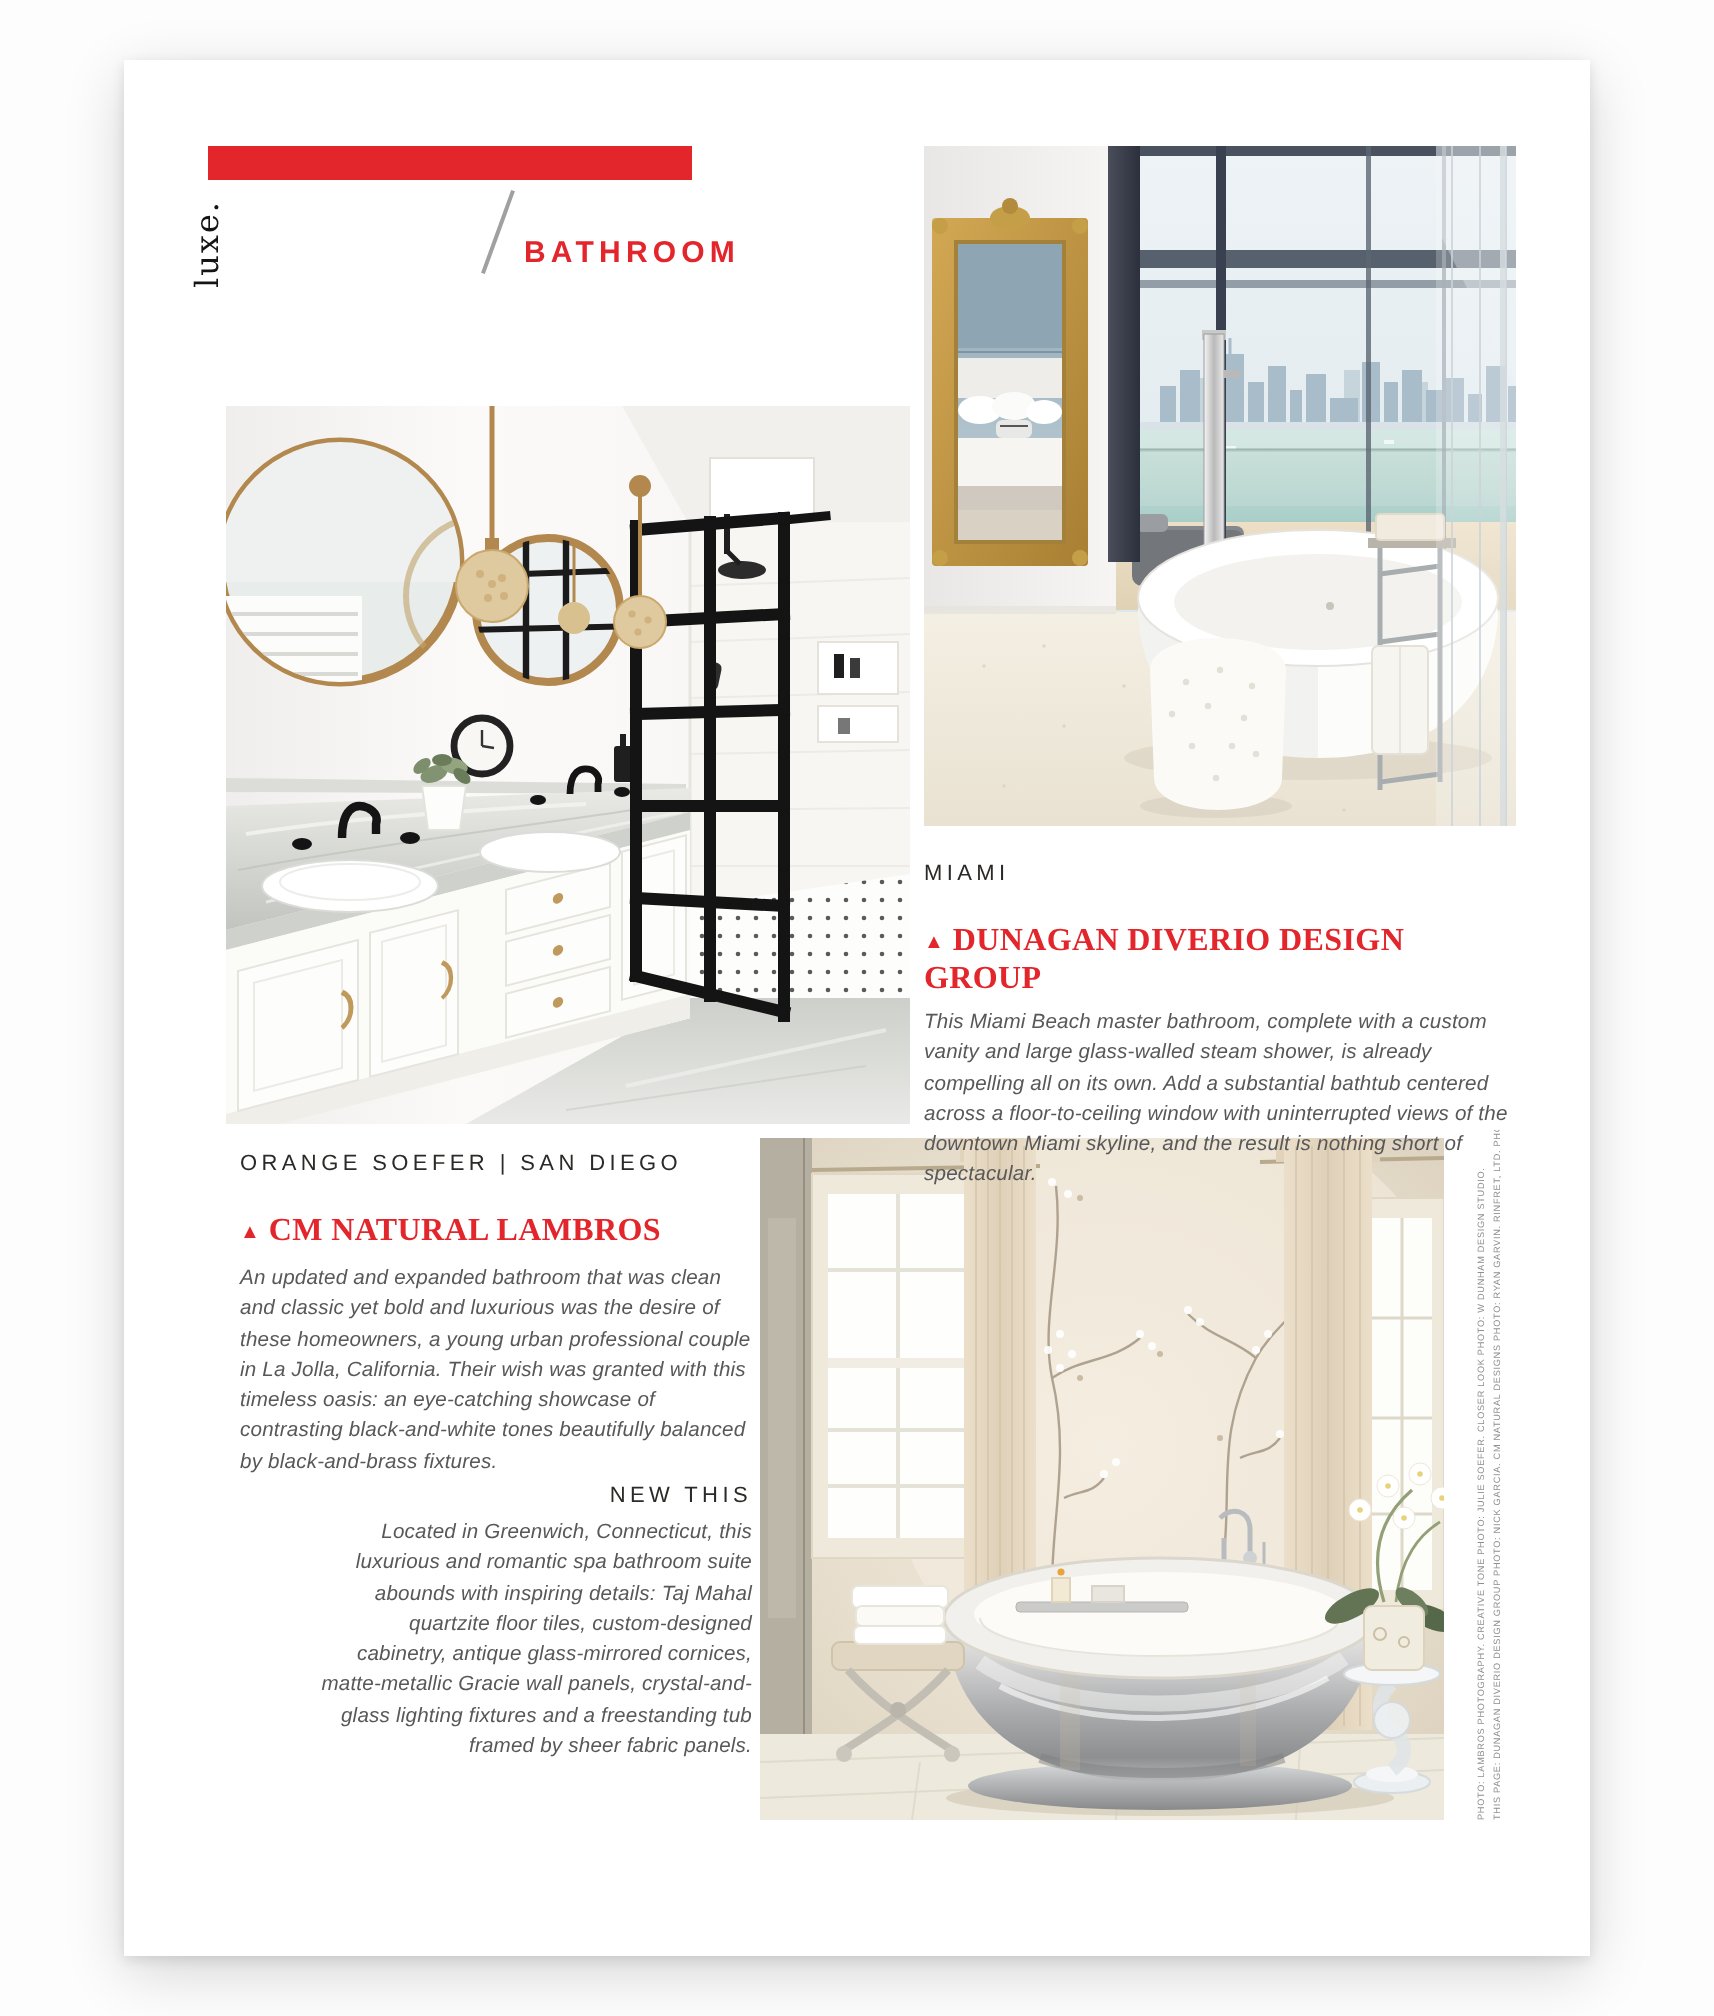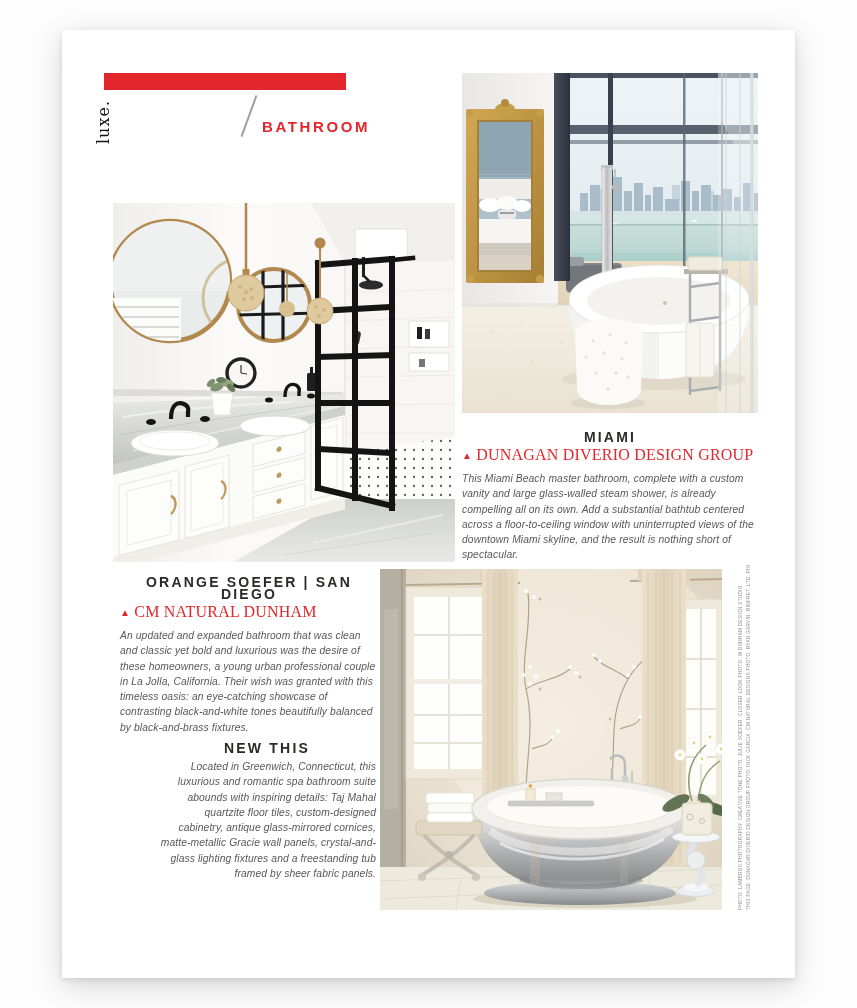--- a/index.html
+++ b/index.html
@@ -14,23 +14,23 @@
   .brand{left:14px;top:83px;width:56px;height:18px;transform:rotate(-90deg);
          font-family:"DejaVu Serif",serif;font-size:16px;letter-spacing:1px;color:#141414;
          text-align:center;line-height:18px;}
   .red-word{left:52px;top:52px;font-family:"DejaVu Serif",serif;font-weight:700;font-size:64px;
             line-height:1;letter-spacing:-4px;color:#e2262b;}
   .slash{left:186px;top:64px;width:2px;height:44px;background:#a0a0a0;transform:rotate(20deg);}
   .category{left:200px;top:88px;font-size:15px;font-weight:700;letter-spacing:2.6px;color:#e2262b;}
 
   
   .block{position:absolute;}
-  .label{font-size:14px;font-weight:700;letter-spacing:2.2px;color:#2b2a28;line-height:12px;text-align:center;}
-  .firm{font-family:"Liberation Serif",serif;font-weight:400;font-size:16px;letter-spacing:.2px;
-        color:#e2262b;line-height:17px;margin-top:3px;}
+  .label{font-size:11px;font-weight:400;letter-spacing:2.2px;color:#2b2a28;line-height:12px;}
+  .firm{font-family:"Liberation Serif",serif;font-weight:700;font-size:16px;letter-spacing:.2px;
+        color:#e2262b;line-height:17px;margin-top:19px;}
   .marker{font-family:"Liberation Sans",sans-serif;font-size:10px;position:relative;top:-1px;}
   .body-text{font-size:10.3px;line-height:15.3px;color:#58585a;margin-top:6px;letter-spacing:.1px;font-style:italic;}
   #block-miami{left:400px;top:401px;width:296px;}
   #block-oc{left:58px;top:546px;width:258px;}
   #block-ny{left:96px;top:712px;width:218px;text-align:right;}
   #block-ny .firm{line-height:16.5px;}
   #block-ny .body-text{margin-top:5px;}
 
   
   .photo{position:absolute;overflow:hidden;}
@@ -611,21 +611,21 @@
         <span class="marker">▲</span>
         <span>DUNAGAN DIVERIO DESIGN GROUP</span>
       </div>
       <div class="body-text">This Miami Beach master bathroom, complete with a custom vanity and large glass-walled steam shower, is already compelling all on its own. Add a substantial bathtub centered across a floor-to-ceiling window with uninterrupted views of the downtown Miami skyline, and the result is nothing short of spectacular.</div>
     </div>
 
     <div class="block" id="block-oc">
       <div class="label">ORANGE SOEFER | SAN DIEGO</div>
       <div class="firm">
         <span class="marker">▲</span>
-        <span>CM NATURAL DUNHAM</span>
+        <span>CM NATURAL LAMBROS</span>
       </div>
       <div class="body-text">An updated and expanded bathroom that was clean and classic yet bold and luxurious was the desire of these homeowners, a young urban professional couple in La Jolla, California. Their wish was granted with this timeless oasis: an eye-catching showcase of contrasting black-and-white tones beautifully balanced by black-and-brass fixtures.</div>
     </div>
 
     <div class="block" id="block-ny">
       <div class="label">NEW THIS</div>
       <div class="body-text">Located in Greenwich, Connecticut, this luxurious and romantic spa bathroom suite abounds with inspiring details: Taj Mahal quartzite floor tiles, custom-designed cabinetry, antique glass-mirrored cornices, matte-metallic Gracie wall panels, crystal-and-glass lighting fixtures and a freestanding tub framed by sheer fabric panels.</div>
     </div>
 
     <div class="abs credits">

